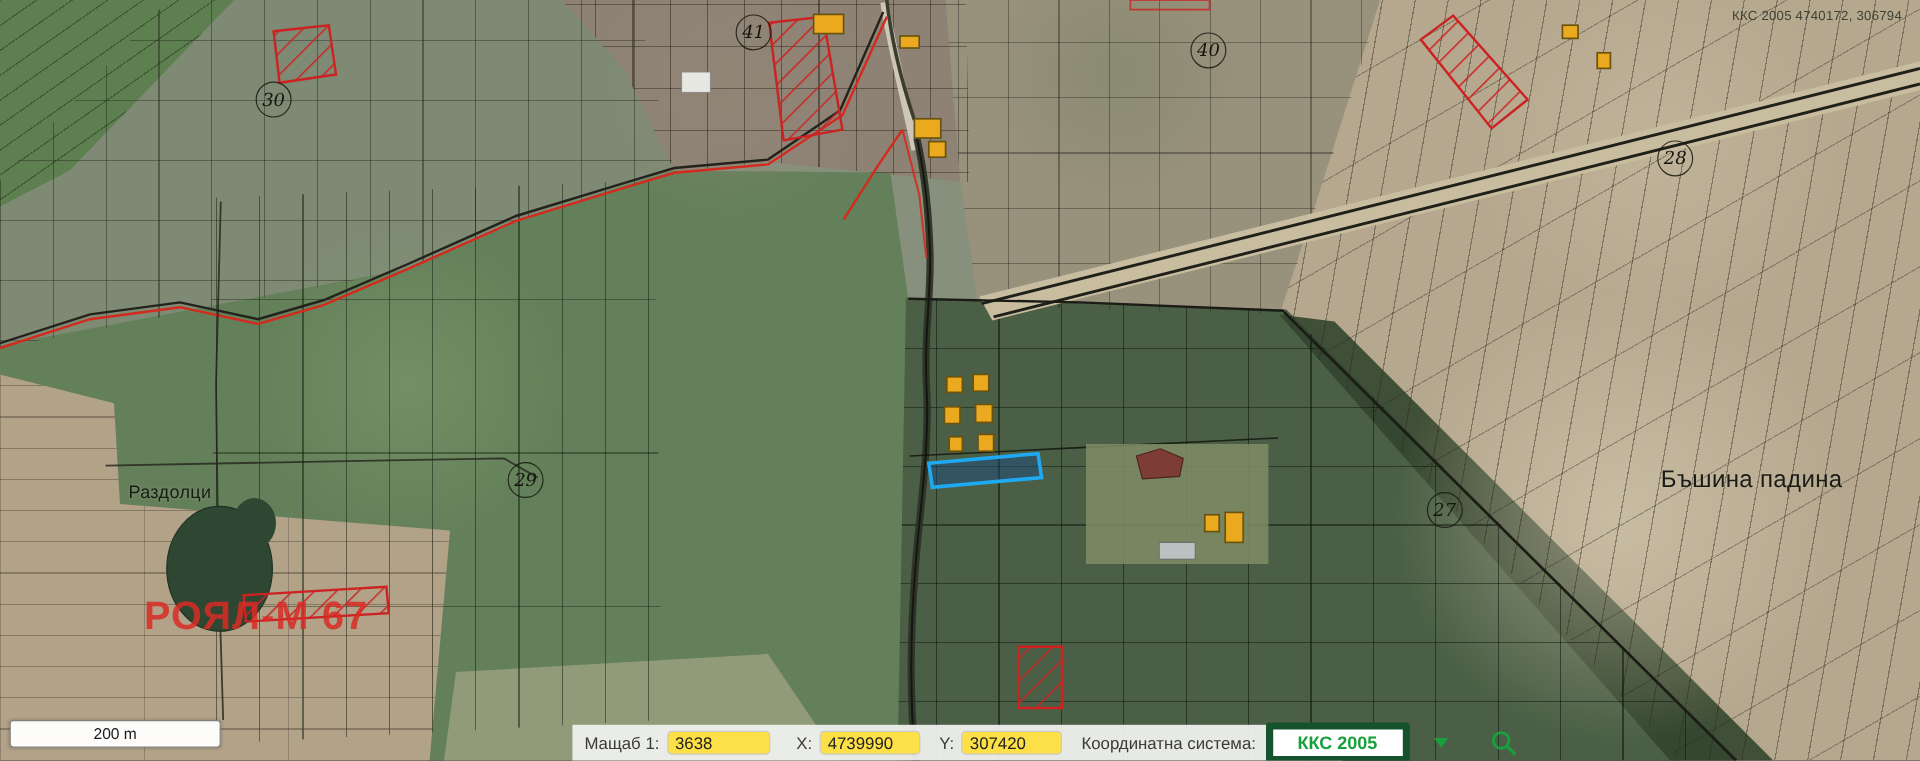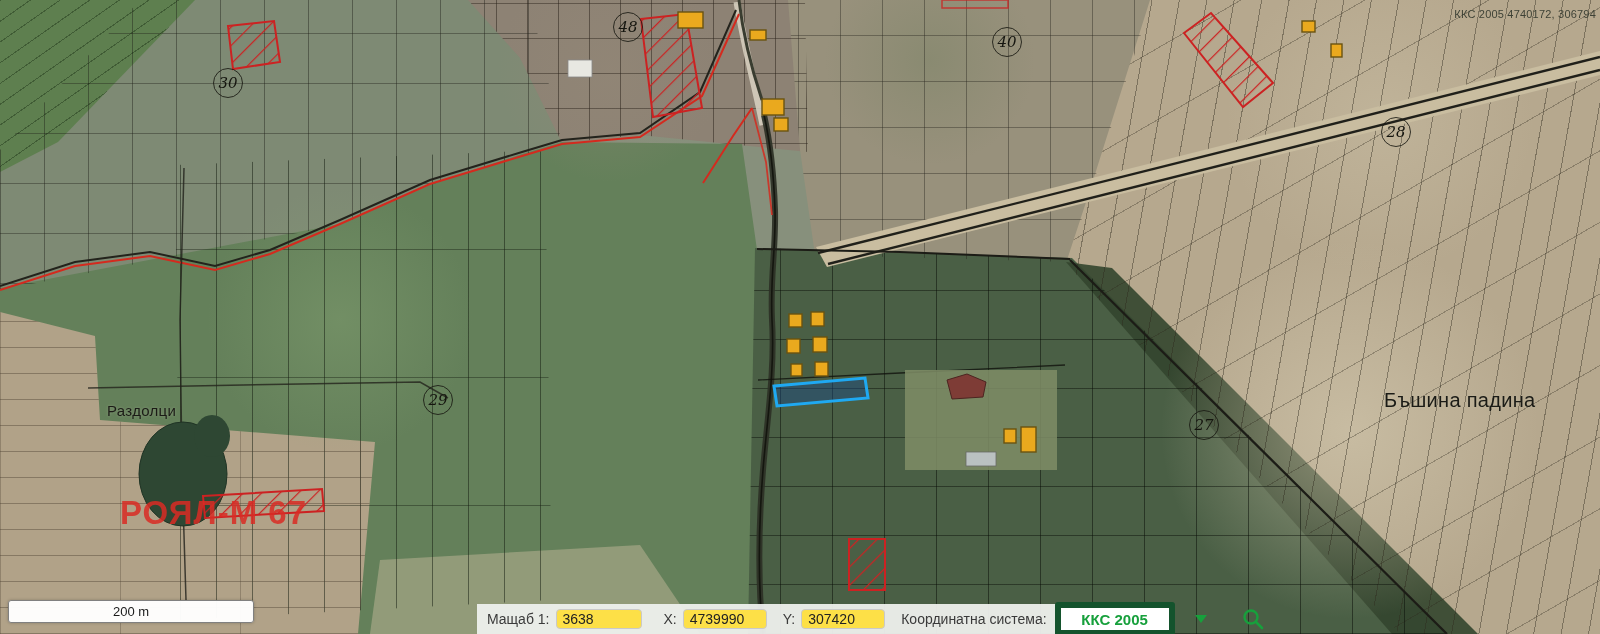--- a/index.html
+++ b/index.html
@@ -65,25 +65,25 @@
   .zone-circle{
     position:absolute;width:30px;height:30px;border-radius:50%;
     border:1.6px solid rgba(25,25,18,.85);display:flex;align-items:center;justify-content:center;
     font:italic 15px "DejaVu Serif",serif;color:#15150f;box-sizing:border-box;
   }
   .place-label{position:absolute;color:#1b1b16;font-size:15px;letter-spacing:.3px;text-shadow:0 0 3px rgba(200,200,180,.35);}
   .watermark{
     position:absolute;left:120px;top:494px;font-size:33px;font-weight:bold;letter-spacing:1px;
     color:rgba(217,44,37,.85);white-space:nowrap;
   }
-  .corner-coords{position:absolute;top:8px;right:4px;font-size:11px;color:#3e4236;letter-spacing:.2px;}
+  .corner-coords{position:absolute;top:8px;right:15px;font-size:11px;color:#3e4236;letter-spacing:.2px;}
 
   
   .scale-bar{
-    position:absolute;left:8px;top:600px;width:246px;height:23px;
+    position:absolute;left:8px;top:600px;width:176px;height:23px;
     background:rgba(255,255,255,.97);border:1px solid #808080;border-radius:3px;
     display:flex;align-items:center;justify-content:center;
     font-size:13px;color:#1a1a1a;box-shadow:0 0 3px rgba(0,0,0,.25);box-sizing:border-box;
   }
 
   
   .toolbar{
     position:absolute;left:477px;top:604px;width:642px;height:30px;
     background:rgba(238,240,237,.95);display:flex;align-items:center;
     padding:0 10px;box-sizing:border-box;gap:6px;font-size:14px;color:#3a3a3a;
@@ -191,21 +191,21 @@
       <rect x="1021" y="427" width="15" height="25"></rect>
       <rect x="1302" y="21" width="13" height="11"></rect>
       <rect x="1331" y="44" width="11" height="13"></rect>
     </g>
   </svg>
 
   <div class="zone-circle" style="left:213px;top:68px;">
       <span>30</span>
     </div>
   <div class="zone-circle" style="left:613px;top:12px;">
-      <span>48</span>
+      <span>41</span>
     </div>
   <div class="zone-circle" style="left:992px;top:27px;">
       <span>40</span>
     </div>
   <div class="zone-circle" style="left:1381px;top:117px;">
       <span>28</span>
     </div>
   <div class="zone-circle" style="left:423px;top:385px;justify-content:center;">
       <span>29</span>
     </div>

